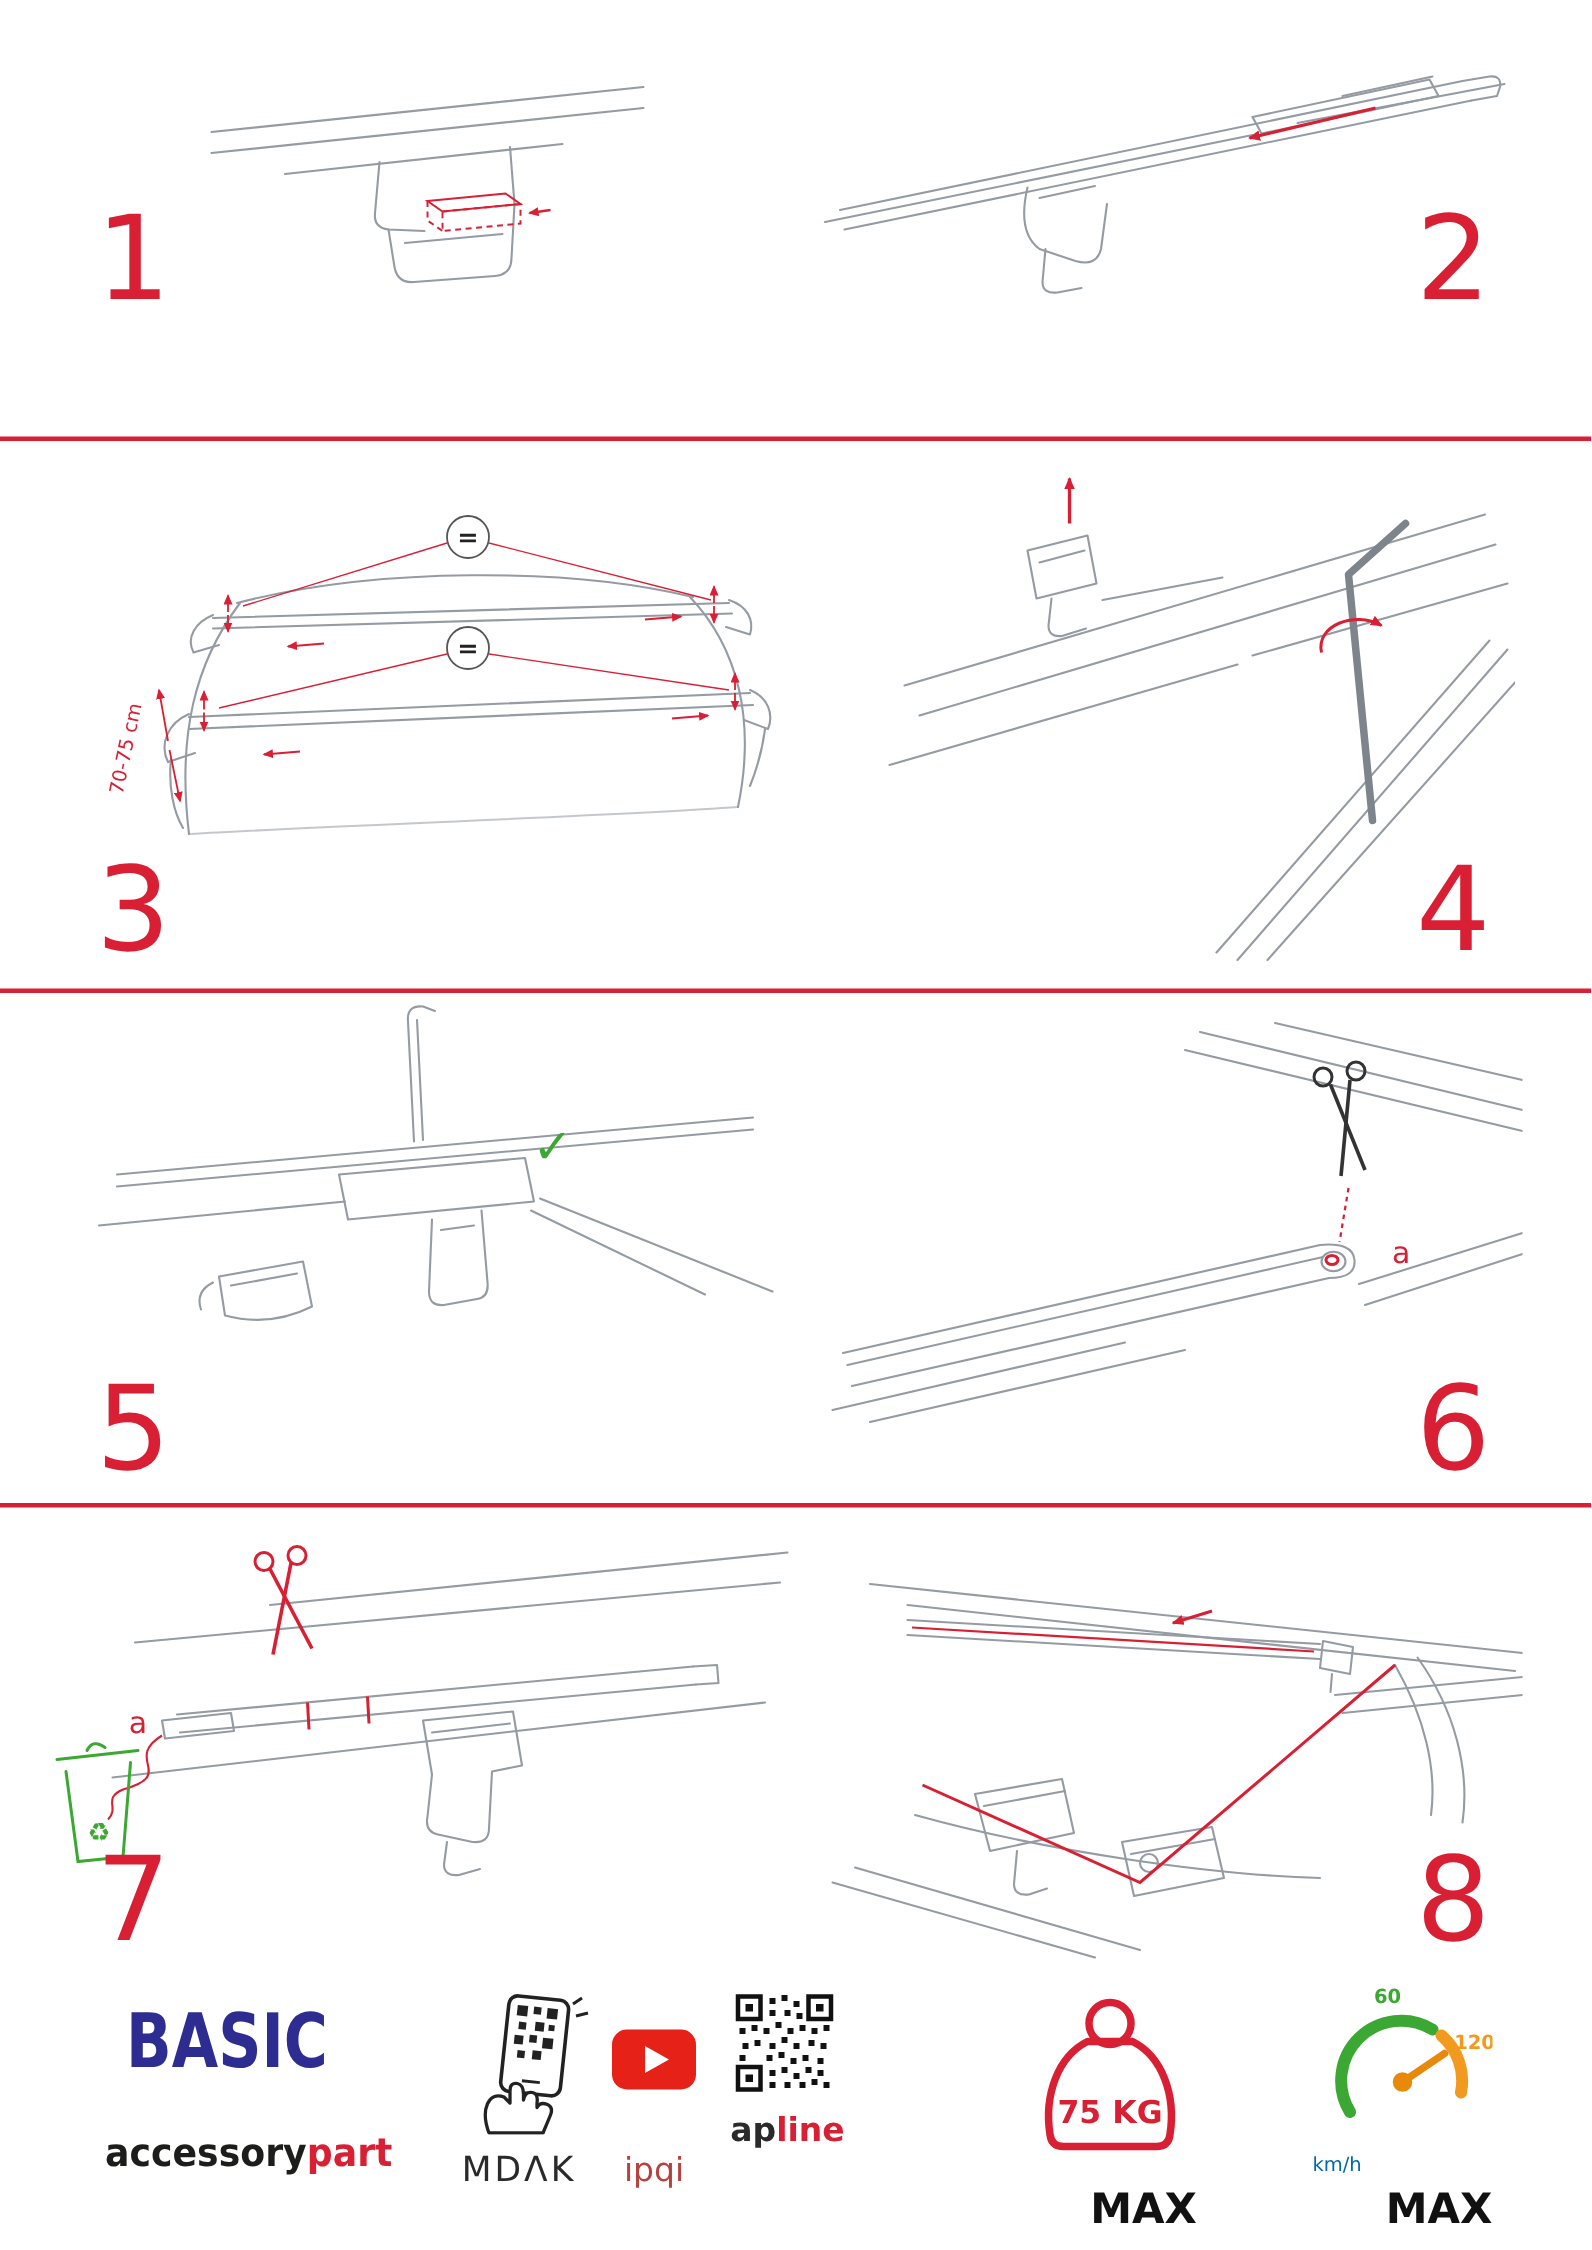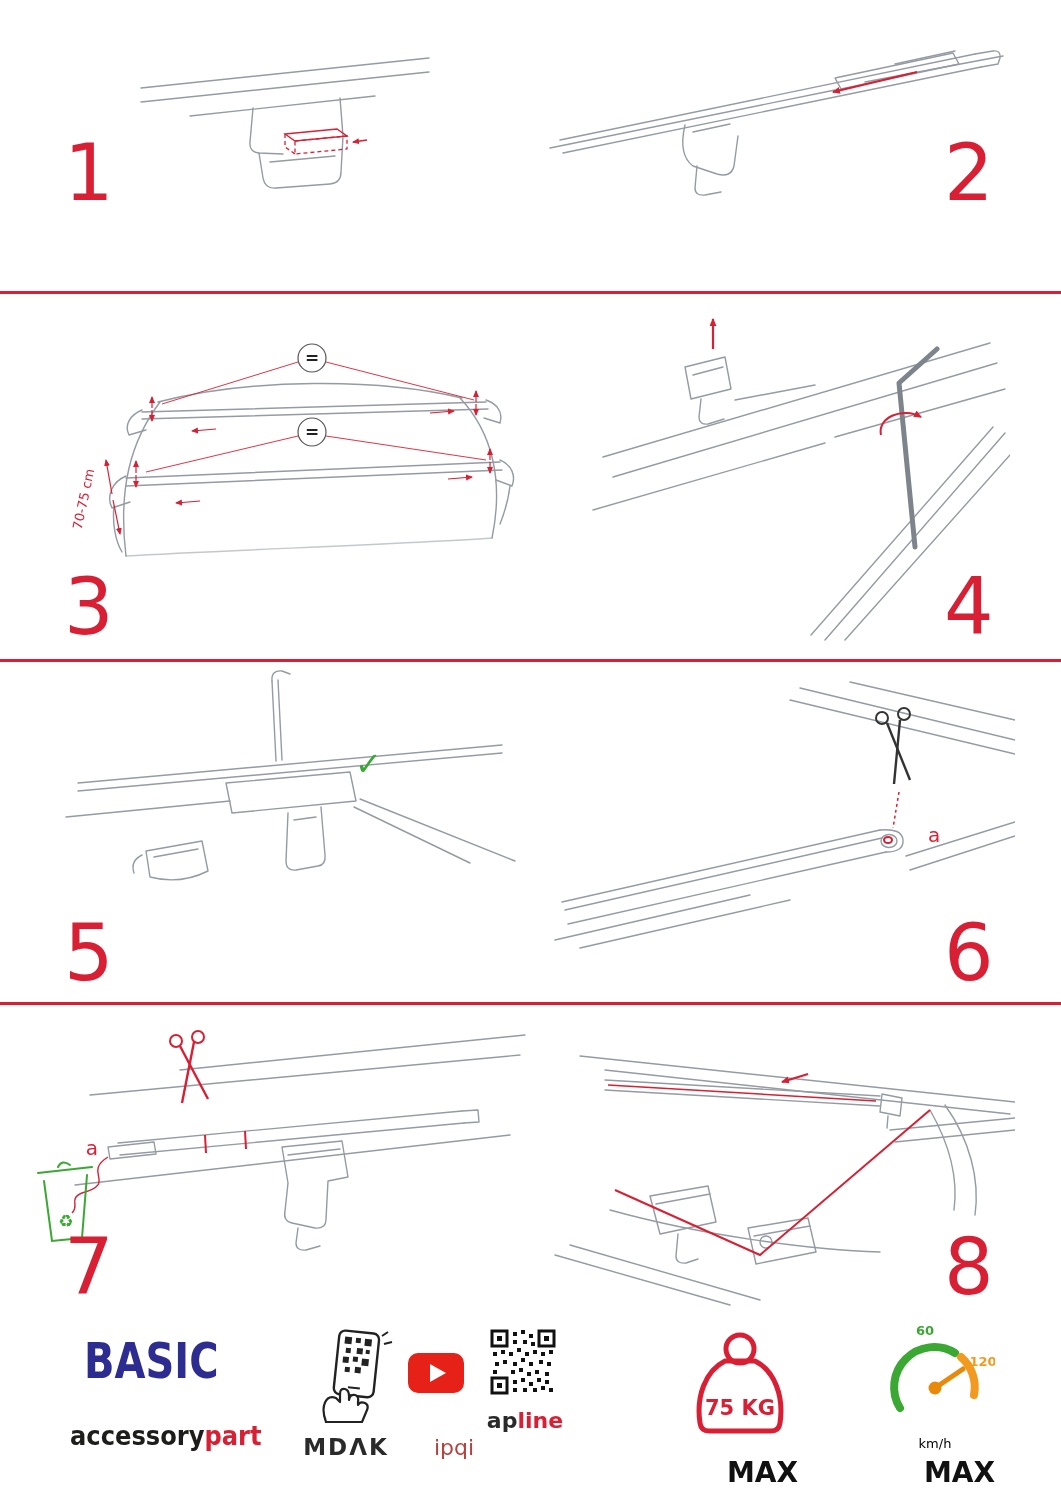--- a/index.html
+++ b/index.html
@@ -9,25 +9,25 @@
   .abs{position:absolute}
   .divider{position:absolute;left:0;width:1061px;height:3px;background:#d81f33}
   .step-num{position:absolute;font-size:78px;line-height:1;color:#d81f33;font-weight:400}
   svg text{font-family:"DejaVu Sans","Liberation Sans",sans-serif}
   .brand-title{position:absolute;left:84px;top:1336px;font-size:50px;font-weight:700;color:#2d2d91;
     letter-spacing:0;transform:scaleX(0.8);transform-origin:left top;line-height:1}
   .brand-sub{position:absolute;left:70px;top:1421px;font-size:26px;font-weight:700;color:#1d1d1b;
     transform:scaleX(0.93);transform-origin:left top;white-space:nowrap}
   .red-text{color:#d81f33}
   .partner{position:absolute;text-align:center;color:#2a2a2a;white-space:nowrap}
-  .mdak{left:296px;top:1434px;width:100px;font-size:23px;font-weight:700;letter-spacing:2px}
-  .ipqi{left:421px;top:1435px;width:66px;font-size:22px;color:#b6423f}
+  .mdak{left:296px;top:1434px;width:100px;font-size:23px;font-weight:400;letter-spacing:2px}
+  .ipqi{left:403px;top:1435px;width:66px;font-size:22px;color:#b6423f}
   .apline{left:485px;top:1408px;width:80px;font-size:22px;font-weight:700}
   .max-label{position:absolute;text-align:right;font-size:28px;font-weight:700;color:#111}
-  .kmh{position:absolute;left:875px;top:1436px;width:120px;text-align:center;font-size:13px;color:#000000}
+  .kmh{position:absolute;left:875px;top:1436px;width:120px;font-size:13px;color:#0369a1}
 </style>
 </head>
 <body>
 
 <div class="page">
 
   <div class="step-num" style="left:64px;top:134px">1</div>
 
   <svg class="abs" style="left:135px;top:50px" width="300" height="200" viewBox="0 0 300 200">
     <defs>

